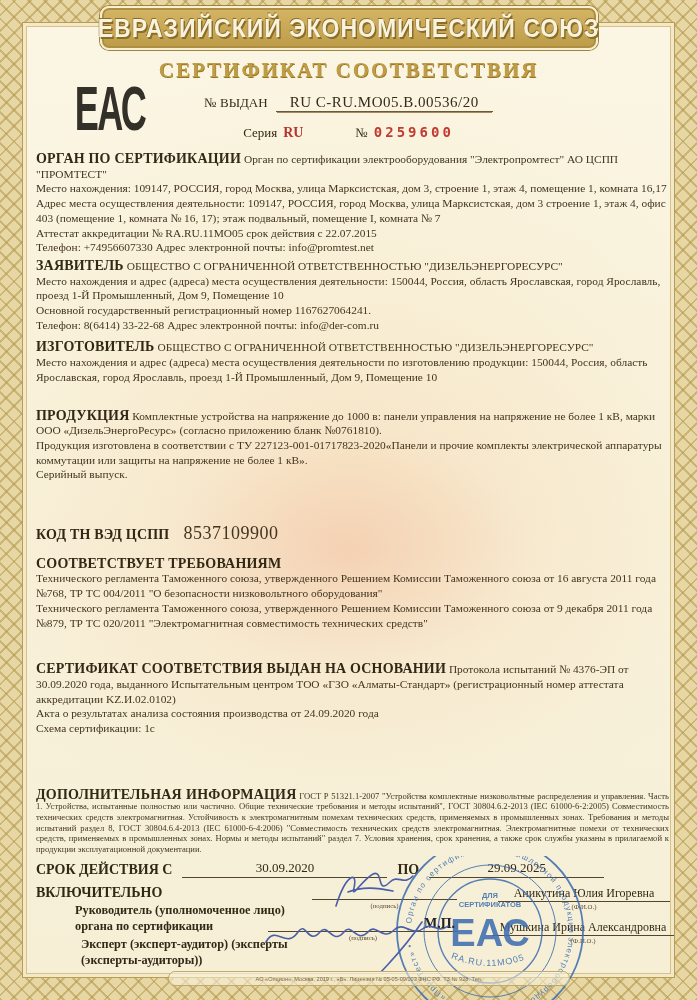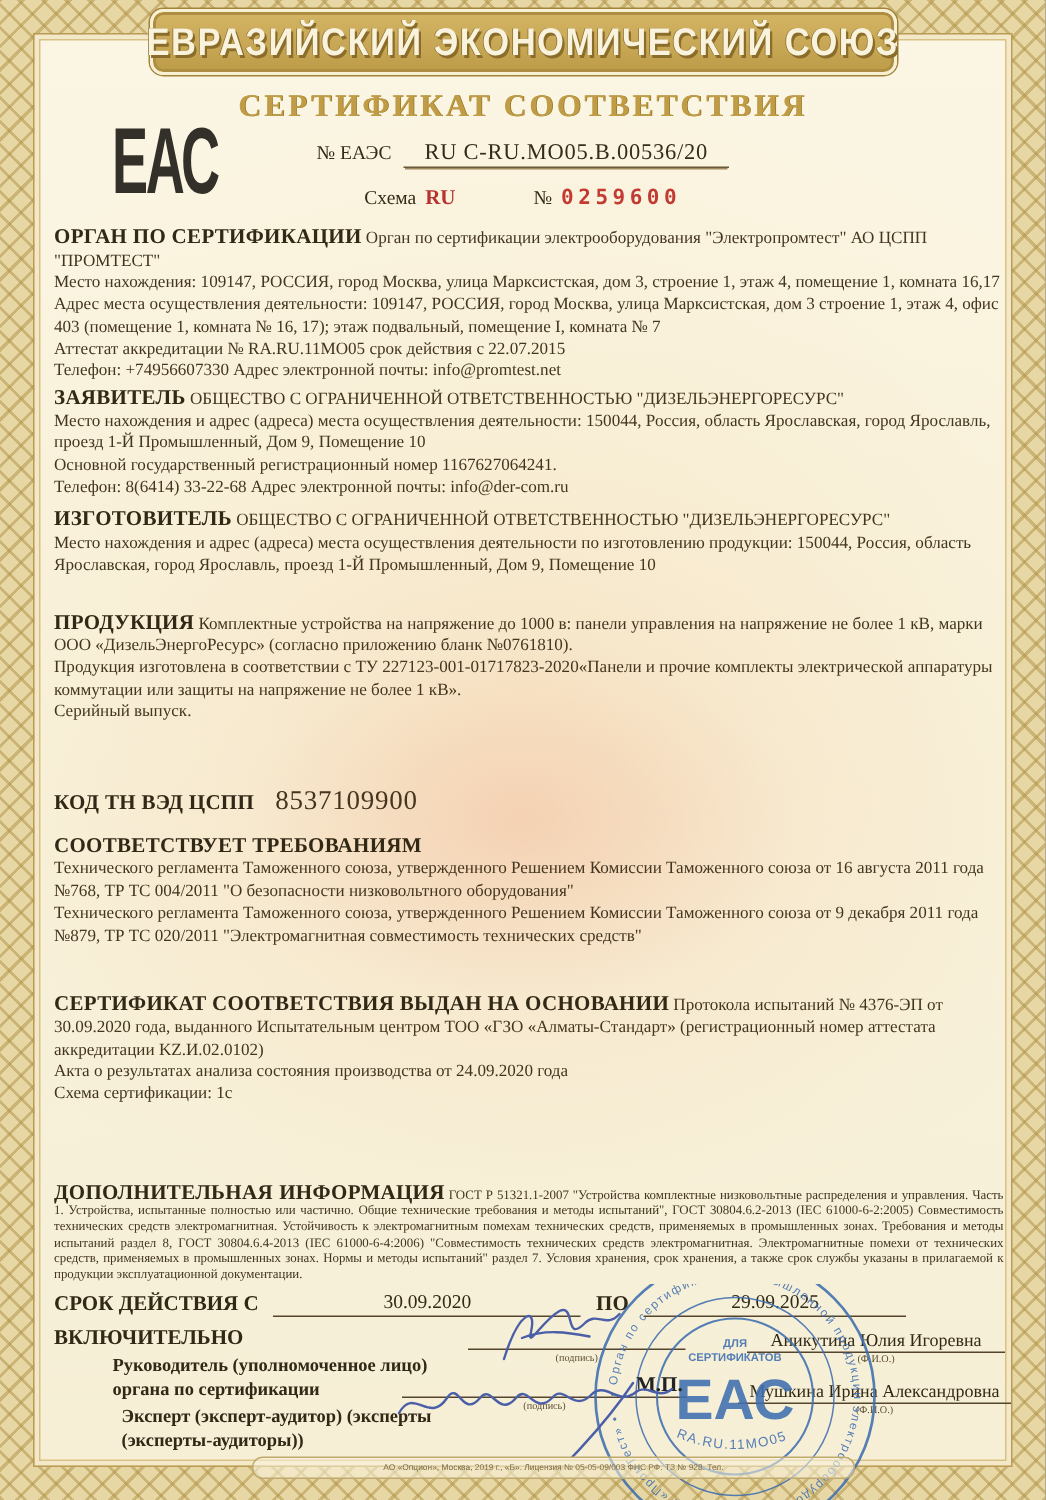--- a/index.html
+++ b/index.html
@@ -122,25 +122,25 @@
     <span>ЕВРАЗИЙСКИЙ ЭКОНОМИЧЕСКИЙ СОЮЗ</span>
   </div>
 
   <div class="eac-mark">
     <span>ЕАС</span>
   </div>
 
   <div class="cert-title">СЕРТИФИКАТ СООТВЕТСТВИЯ</div>
 
   <div class="num-line">
-    <span>№ ЕАЭС</span><span class="val">RU C-RU.МО05.В.00536/20</span>
+    <span>№ ВЫДАН</span><span class="val">RU C-RU.МО05.В.00536/20</span>
   </div>
 
   <div class="series-line">
-    <span>Схема</span><span class="ru">RU</span><span class="gap"></span><span>№</span><span class="serial">0259600</span>
+    <span>Серия</span><span class="ru">RU</span><span class="gap"></span><span>№</span><span class="serial">0259600</span>
   </div>
 
   <div class="content">
 
     <section class="sec sec-organ">
       <p><span class="h">ОРГАН ПО СЕРТИФИКАЦИИ</span> <span>Орган по сертификации электрооборудования "Электропромтест" АО ЦСПП "ПРОМТЕСТ"</span></p>
       <div>Место нахождения: 109147, РОССИЯ, город Москва, улица Марксистская, дом 3, строение 1, этаж 4, помещение 1, комната 16,17</div>
       <div>Адрес места осуществления деятельности: 109147, РОССИЯ, город Москва, улица Марксистская, дом 3 строение 1, этаж 4, офис 403 (помещение 1, комната № 16, 17); этаж подвальный, помещение I, комната № 7</div>
       <div>Аттестат аккредитации № RA.RU.11МО05 срок действия с 22.07.2015</div>
       <div>Телефон: +74956607330 Адрес электронной почты: info@promtest.net</div>

